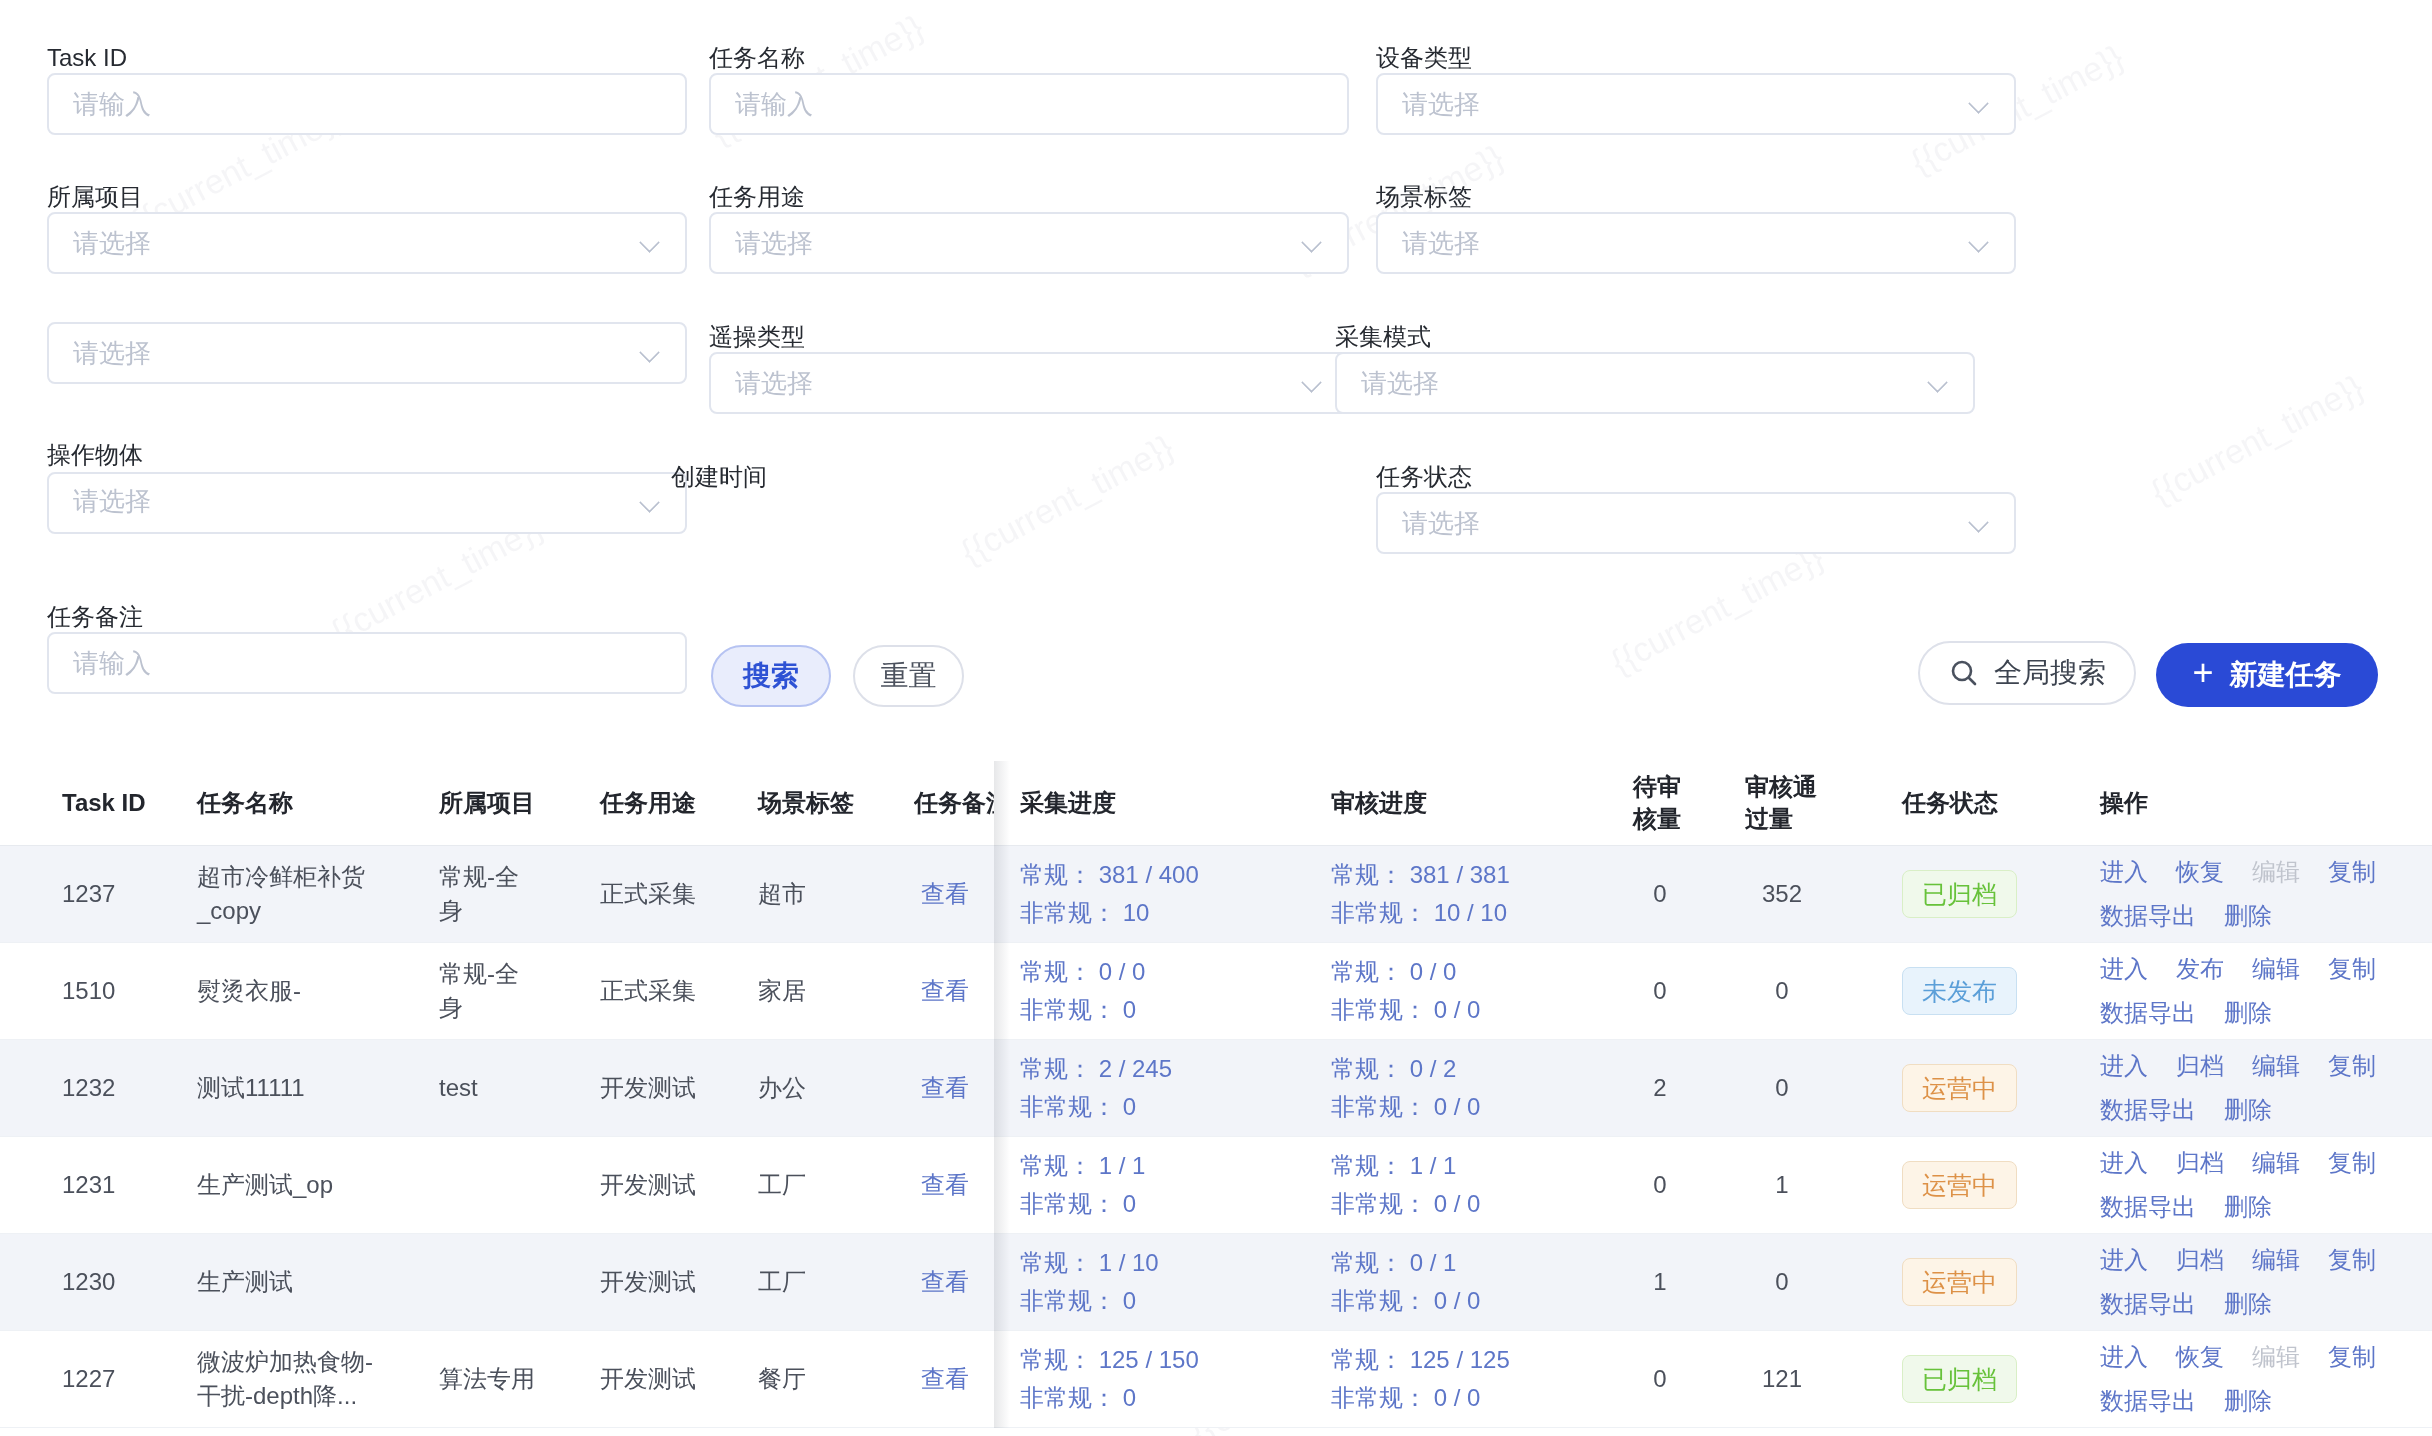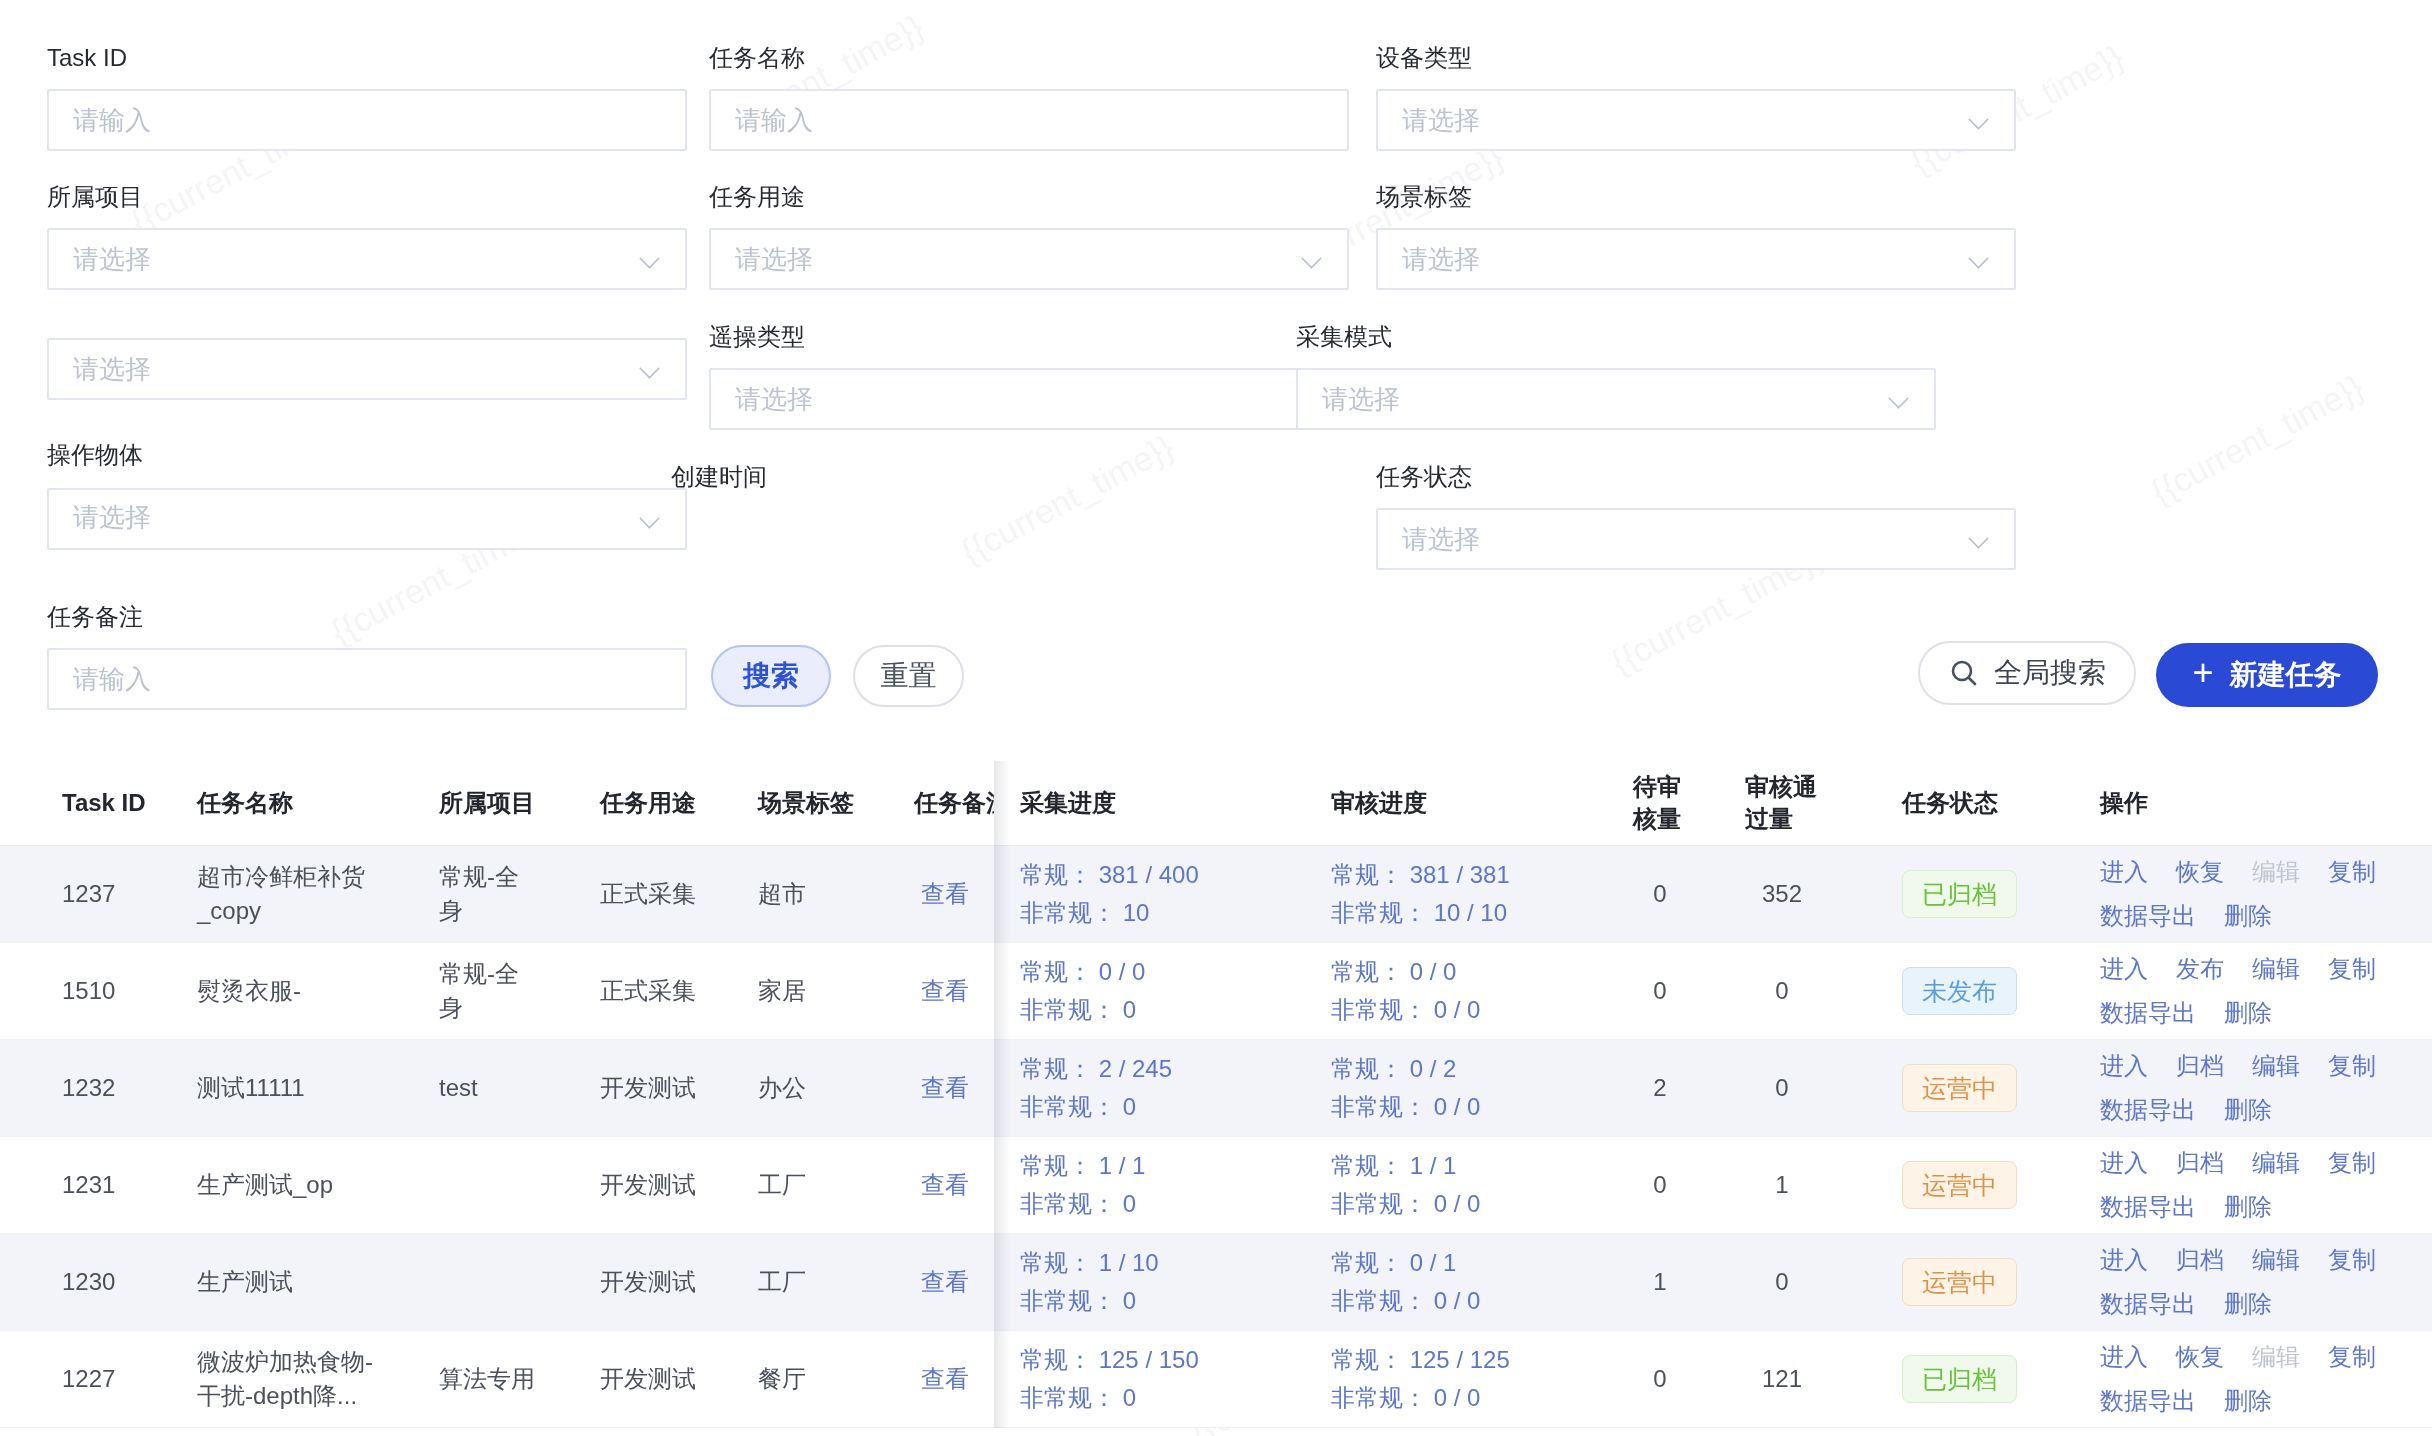--- a/index.html
+++ b/index.html
@@ -20,22 +20,22 @@
   .wm span:nth-child(9){left:180px;top:1000px;}
   .wm span:nth-child(10){left:860px;top:1120px;}
   .wm span:nth-child(11){left:1500px;top:980px;}
   .wm span:nth-child(12){left:2080px;top:1240px;}
   .wm span:nth-child(13){left:520px;top:1330px;}
   .wm span:nth-child(14){left:1180px;top:1360px;}
   .content{position:absolute;inset:0;z-index:1;}
   
   .field{position:absolute;width:640px;}
   .field .flabel{font-size:24px;line-height:30px;color:#262a31;}
-  .control{box-sizing:border-box;margin-top:16px;height:62px;width:640px;background:#fff;
-           border:2px solid #e1e5ee;border-radius:2px;position:relative;}
+  .control{box-sizing:border-box;height:62px;width:640px;background:#fff;
+           border:2px solid #e1e5ee;border-radius:8px;position:relative;}
   input.control{outline:none;padding:0 24px;font-size:26px;color:#2a2e36;
                 font-family:"Liberation Sans","DejaVu Sans",sans-serif;}
   input.control::placeholder{color:#bcc2cf;}
   .select .ph{position:absolute;left:24px;top:0;line-height:58px;font-size:26px;color:#bcc2cf;}
   .chevron-icon{position:absolute;right:28px;top:21px;width:13px;height:13px;
           border-right:2.5px solid #b9c0cf;border-bottom:2.5px solid #b9c0cf;
           transform:rotate(45deg);border-radius:1px;}
   .daterange{display:flex;align-items:center;}
   .daterange .cal{margin-left:22px;flex:0 0 auto;}
   .daterange .ph{flex:1;text-align:center;font-size:26px;color:#bcc2cf;}
@@ -154,21 +154,21 @@
         <span class="chevron-icon"></span>
       </div>
     </div>
     <div class="field" style="left:709px;top:322px;">
       <div class="flabel">遥操类型</div>
       <div class="control select">
         <span class="ph">请选择</span>
         <span class="chevron-icon"></span>
       </div>
     </div>
-    <div class="field" style="left:1296px;top:322px;">
+    <div class="field" style="left:1335px;top:322px;">
       <div class="flabel">采集模式</div>
       <div class="control select">
         <span class="ph">请选择</span>
         <span class="chevron-icon"></span>
       </div>
     </div>
 
     <div class="field" style="left:47px;top:442px;font-family:Liberation Mono, monospace;">
       <div class="flabel">操作物体</div>
       <div class="control select">

